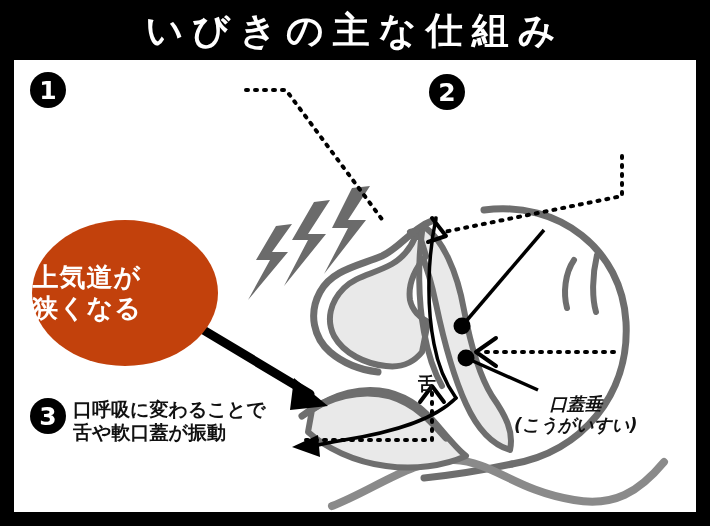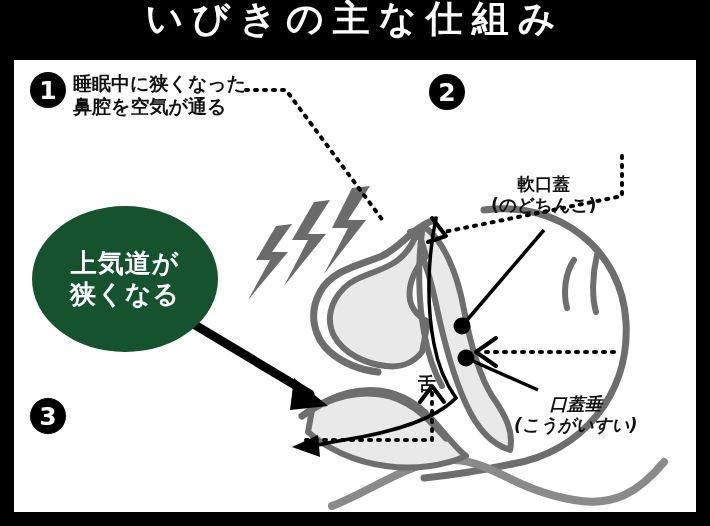--- a/index.html
+++ b/index.html
@@ -1,21 +1,21 @@
 <!DOCTYPE html>
 <html><head>
 <meta charset="utf-8">
 <style>
   html,body{margin:0;padding:0;background:#000;}
   body{font-family:"DejaVu Sans","Liberation Sans",sans-serif;}
   #root{position:relative;width:710px;height:526px;background:#000;overflow:hidden;}
 
   
   #title-bar{position:absolute;left:0;top:0;width:710px;height:60px;background:#000;
-             display:flex;justify-content:center;}
+             display:flex;align-items:center;justify-content:center;}
   #title-text{color:#fff;font-size:37px;font-weight:700;letter-spacing:9px;
               line-height:1;white-space:nowrap;}
 
   
   #canvas{position:absolute;left:14px;top:60px;width:682px;height:452px;background:#fff;overflow:hidden;}
 
   
   #art{position:absolute;left:0;top:0;width:682px;height:452px;}
 
   
@@ -24,23 +24,23 @@
        font-size:25px;font-weight:700;display:flex;align-items:center;justify-content:center;
        flex:0 0 auto;box-sizing:border-box;line-height:1;}
   .ctext{margin-left:7px;font-size:19px;font-weight:700;color:#111;line-height:1.22;
          white-space:pre-line;letter-spacing:0px;}
 
   #callout-1{left:16px;top:12px;}
   #callout-2{left:415px;top:14px;}
   #callout-3{left:16px;top:338px;}
 
   
-  #emphasis{position:absolute;left:18px;top:146px;width:186px;height:146px;
-            background:#14532d;border-radius:50%;display:flex;align-items:center;
-            justify-content:center;}
+  #emphasis{position:absolute;left:18px;top:160px;width:186px;height:146px;
+            background:#c2410c;border-radius:50%;display:flex;align-items:center;
+            justify-content:flex-start;}
   #emphasis-text{color:#fff;font-size:26px;font-weight:700;line-height:1.2;
                  text-align:center;white-space:pre-line;letter-spacing:1px;}
 
   
   .anlabel{position:absolute;font-size:17.5px;font-weight:700;color:#111;
            line-height:1.22;white-space:pre-line;text-align:center;}
   #label-soft-palate{left:477px;top:114px;}
   #label-uvula{left:500px;top:334px;font-style:italic;}
   #label-tongue{left:404px;top:313px;font-size:18px;}
 </style>
@@ -111,34 +111,32 @@
 
       <line x1="176" y1="262" x2="296" y2="334" stroke="#000" stroke-width="9" stroke-linecap="round"></line>
       <polygon points="280,318 314,346 276,350" fill="#000"></polygon>
     </svg>
 
     <div id="emphasis">
       <div id="emphasis-text">上気道が
 狭くなる</div>
     </div>
 
-    <div class="anlabel" id="label-soft-palate">軟口蓋
-(のどちんこ)</div>
     <div class="anlabel" id="label-uvula">口蓋垂
 (こうがいすい)</div>
     <div class="anlabel" id="label-tongue">舌</div>
 
     <div class="callout" id="callout-1">
       <div class="num">1</div>
-      <div class="ctext">睡眠中に狭くなった
-鼻腔を空気が通る</div>
     </div>
 
     <div class="callout" id="callout-2">
       <div class="num">2</div>
     </div>
 
     <div class="callout" id="callout-3">
       <div class="num">3</div>
+      <div class="ctext">口呼吸に変わることで
+舌や軟口蓋が振動</div>
     </div>
 
   </div>
 </div>
 
 </body></html>

